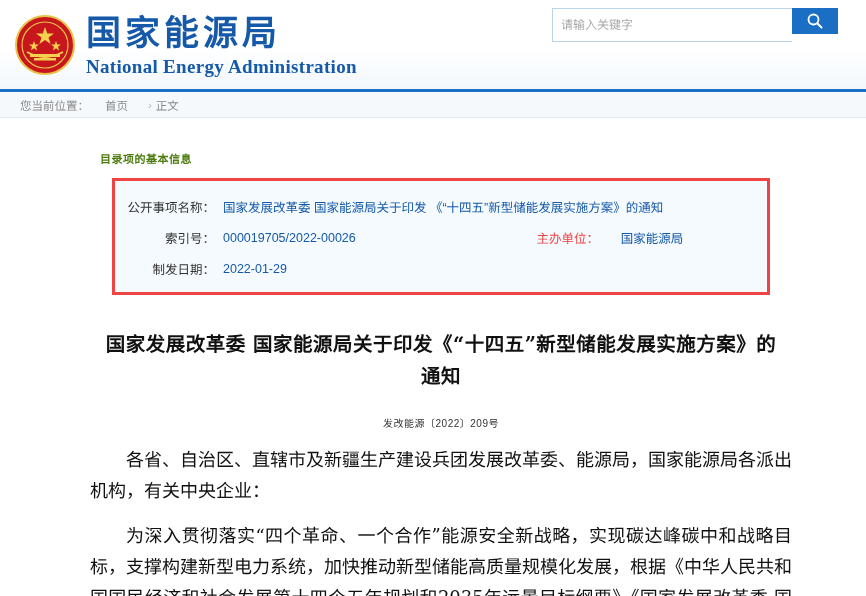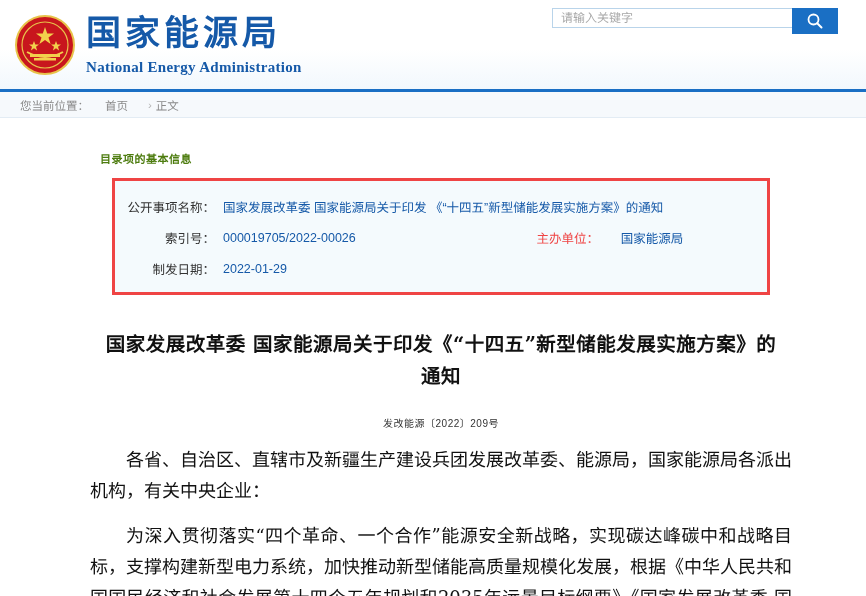--- a/index.html
+++ b/index.html
@@ -41,39 +41,39 @@
     font-family: "DejaVu Sans", "Liberation Sans", sans-serif;
     font-size: 35px;
     font-weight: bold;
     color: #1559a8;
     letter-spacing: 4px;
     line-height: 42px;
     white-space: nowrap;
   }
   .brand-en {
     font-family: "Liberation Serif", "DejaVu Serif", serif;
-    font-size: 15px;
+    font-size: 19px;
     font-weight: bold;
     color: #1559a8;
     letter-spacing: 0.3px;
     line-height: 26px;
     white-space: nowrap;
   }
 
   
   .search-wrap {
     position: absolute;
     right: 28px;
     top: 8px;
     display: flex;
     height: 26px;
   }
   .search-input {
     width: 240px;
-    height: 20px;
+    height: 34px;
     box-sizing: border-box;
     border: 1px solid #b9d4ea;
     border-right: none;
     padding: 0 8px;
     font-size: 12px;
     color: #333;
     outline: none;
     background: #fff;
   }
   .search-input::placeholder { color:#a8a8a8; }

